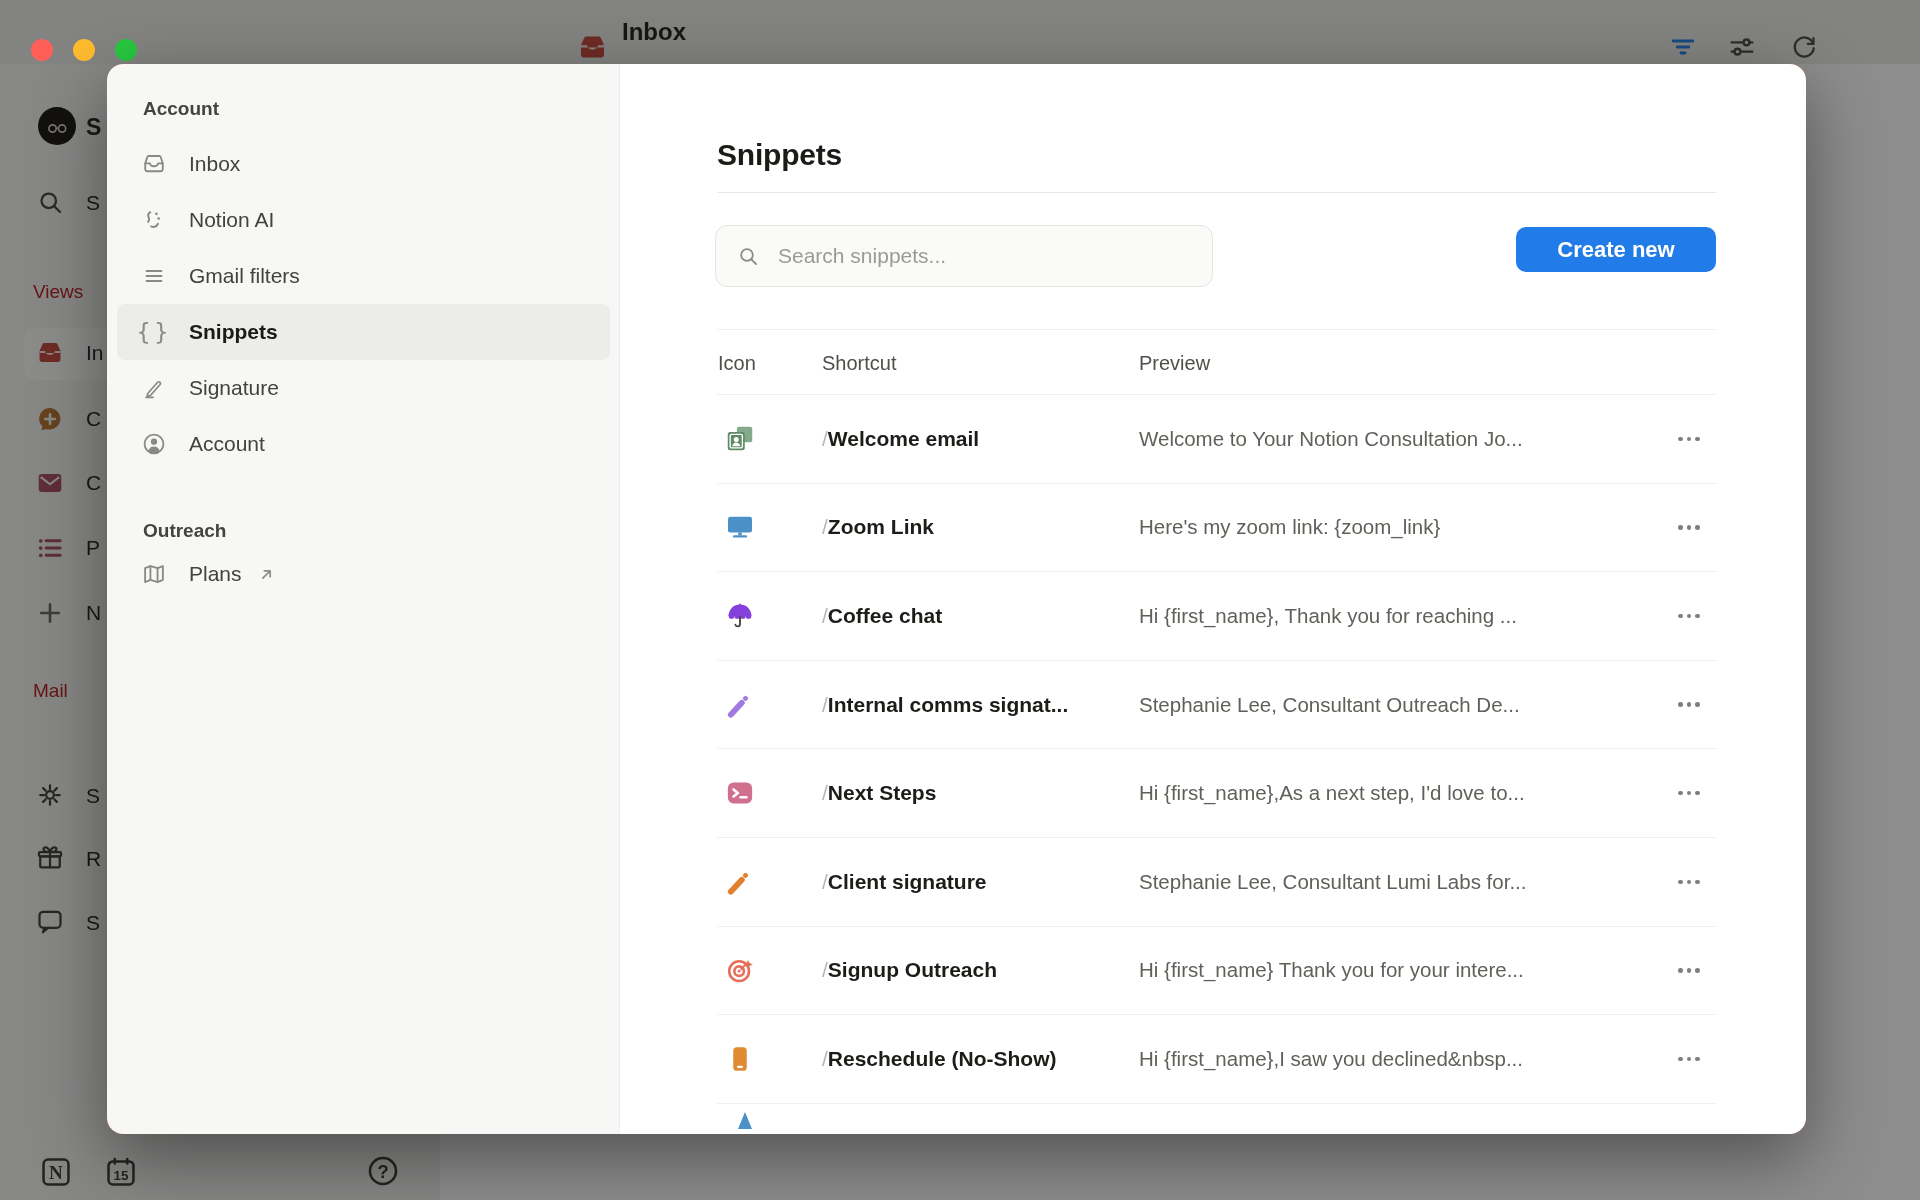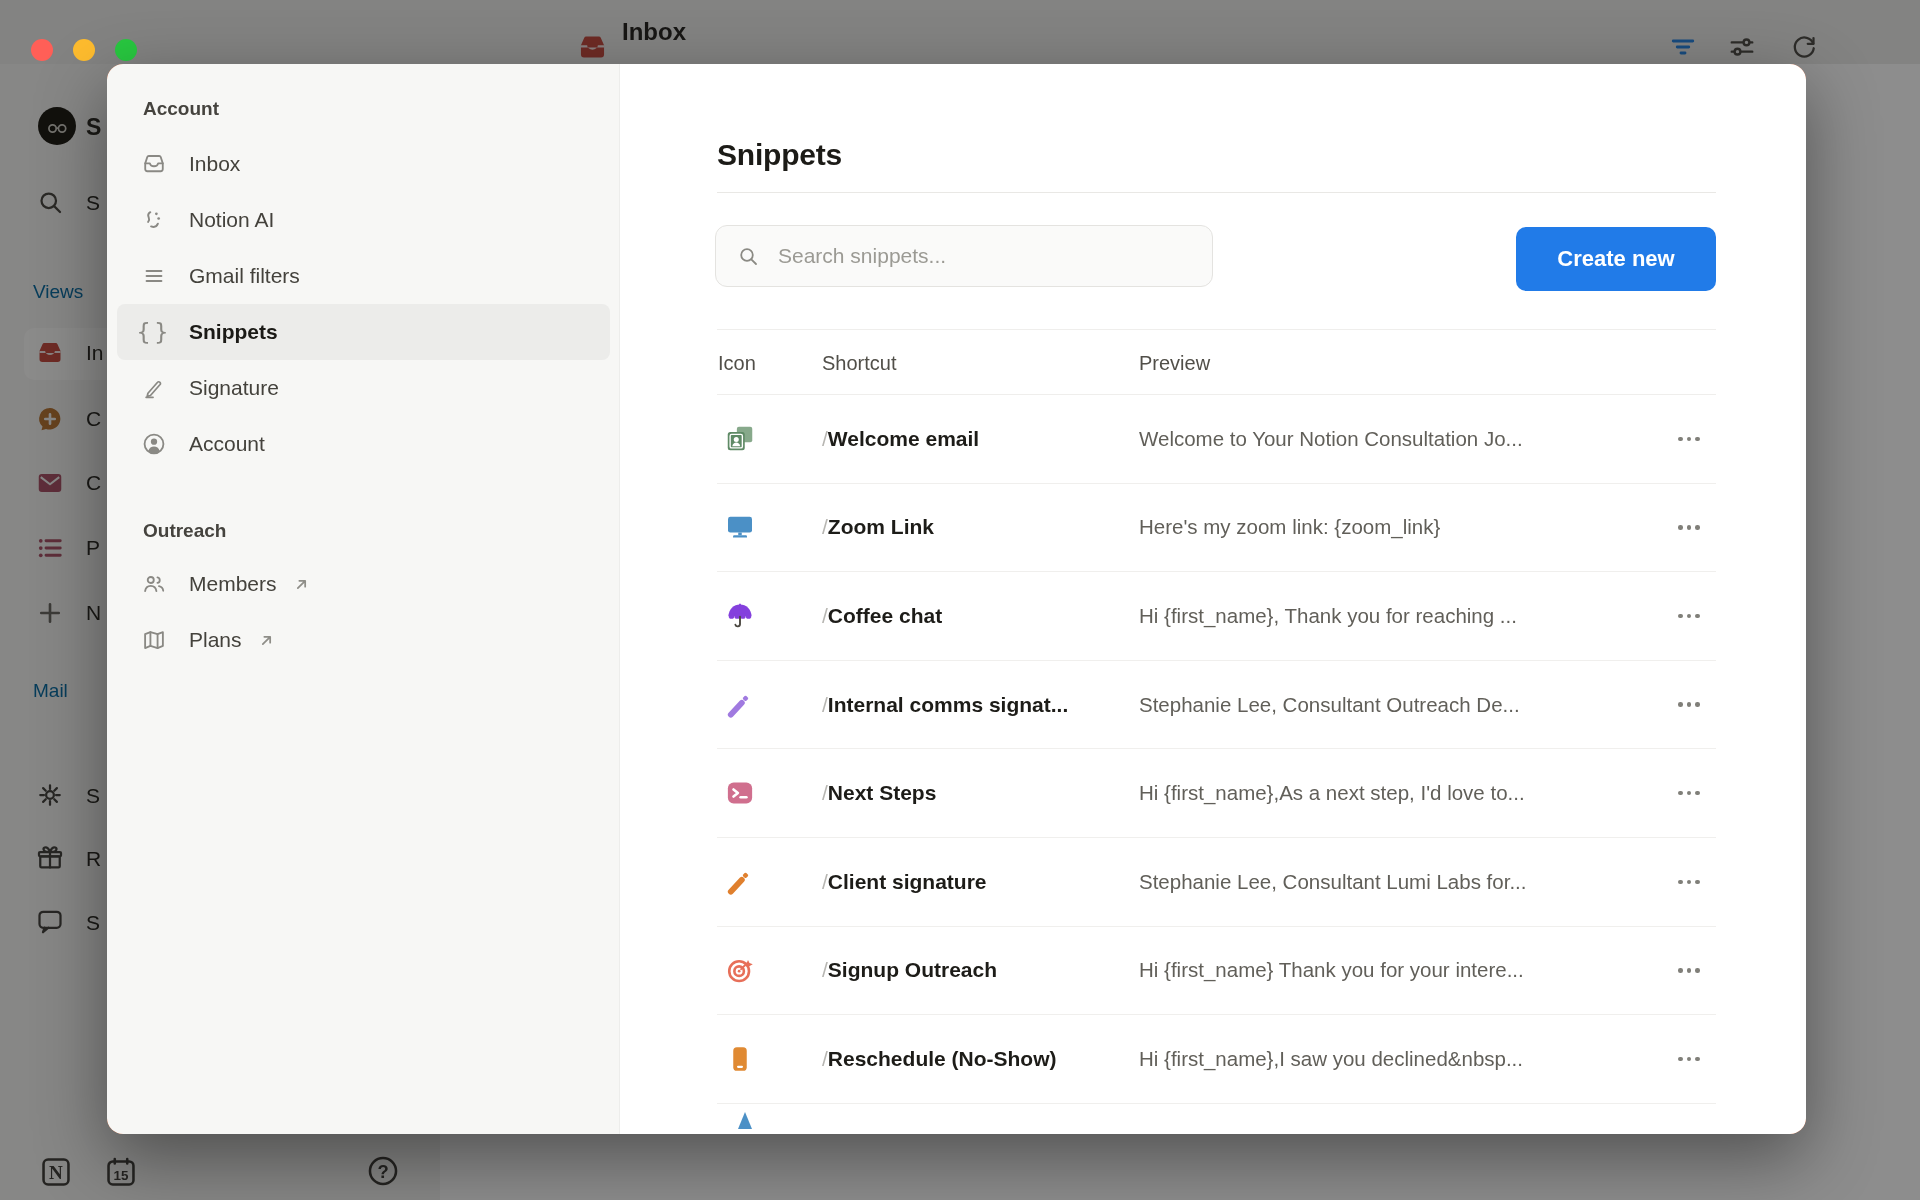--- a/index.html
+++ b/index.html
@@ -18,21 +18,21 @@
     font-size:24px; font-weight:700; color:#211f1c; }
   #bg-tray { position:absolute; left:576px; top:31px; width:33px; height:33px; }
 
   #autolabel-btn { position:absolute; left:1448px; top:16px; width:190px; height:52px; border-radius:12px;
     background:#ffffff; border:1px solid #e4e3e1; display:flex; align-items:center; padding-left:13px; }
   #autolabel-btn .lbl { font-size:21px; color:#37352f; margin-left:9px; }
   .tb-ic { position:absolute; top:32px; width:30px; height:30px; }
 
   .bgrow-ic { position:absolute; left:35px; width:30px; height:30px; }
   .bgrow-letter { position:absolute; left:86px; font-size:21px; font-weight:500; color:#26251f; }
-  .bg-label { position:absolute; left:33px; font-size:19px; font-weight:500; color:#0369a1; }
+  .bg-label { position:absolute; left:33px; font-size:19px; font-weight:500; color:#b91c1c; }
   #bg-avatar { position:absolute; left:38px; top:107px; width:38px; height:38px; border-radius:50%;
     background:#17150e; overflow:hidden; }
   #bg-inbox-hl { position:absolute; left:24px; top:328px; width:416px; height:52px; border-radius:10px;
     background:rgba(255,255,255,.62); }
   .dock-ic { position:absolute; width:34px; height:34px; color:#3b3a35; }
 
   
   #dim { position:absolute; inset:0; background:rgba(12,12,12,0.47); z-index:20; }
 
   
@@ -57,21 +57,21 @@
   #mc { position:relative; flex:1; background:#fff; }
   #mc-title { position:absolute; left:97px; top:74px; font-size:30px; font-weight:700; color:#1c1b17; letter-spacing:-.2px; }
   #mc-title-div { position:absolute; left:97px; right:90px; top:128px; height:1px; background:#e9e8e5; }
 
   #search-wrap { position:absolute; left:95px; top:161px; width:498px; height:62px; }
   #search-input { width:100%; height:100%; border-radius:12px; background:#fafaf9; border:1px solid #e4e3e0;
     padding:0 18px 0 62px; font-size:21px; color:#37352f; outline:none; font-family:"Liberation Sans", sans-serif; }
   #search-input::placeholder { color:#9b9a94; }
   #search-ic { position:absolute; left:21px; top:19px; width:24px; height:24px; color:#8b8a84; }
 
-  #create-btn { position:absolute; right:90px; top:163px; width:200px; height:64px; border-radius:10px;
+  #create-btn { position:absolute; right:90px; top:163px; width:200px; height:45px; border-radius:10px;
     background:#217be8; color:#fff; font-size:22px; font-weight:600; border:none; cursor:pointer;
     font-family:"Liberation Sans", sans-serif; }
 
   #tbl { position:absolute; left:97px; right:90px; top:265px; bottom:0; }
   #tbl-head { height:66px; border-top:1px solid #efeeec; border-bottom:1px solid #efeeec; position:relative; }
   .th { position:absolute; top:0; height:66px; display:flex; align-items:center; font-size:20px;
     font-weight:500; color:#514f49; }
   .th.c1 { left:1px; } .th.c2 { left:105px;text-align:center; } .th.c3 { left:422px; }
   .trow { height:88.6px; border-bottom:1px solid #f0efed; position:relative; }
   .trow-ic { position:absolute; left:8px; top:50%; transform:translateY(-50%); width:30px; height:30px; }
@@ -250,34 +250,20 @@
         <span class="msb-ic">
           <svg viewBox="0 0 24 24" width="100%" height="100%">
             <circle cx="12" cy="12" r="8.7" fill="none" stroke="currentColor" stroke-width="1.7"></circle>
             <circle cx="12" cy="9.9" r="2.9" fill="currentColor" stroke="none"></circle>
             <path d="M6.7 18.4c.8-2.8 2.9-4.1 5.3-4.1s4.5 1.3 5.3 4.1c-1.5 1.3-3.3 2-5.3 2s-3.8-.7-5.3-2Z" fill="currentColor" stroke="none"></path>
           </svg>
         </span>
         <span class="msb-lbl">Account</span>
       </div>
       <div class="msb-h" id="ws-h">Outreach</div>
-      <div class="msb-item ws-first">
-        <span class="msb-ic">
-          <svg viewBox="0 0 24 24" width="100%" height="100%" fill="none" stroke="currentColor" stroke-width="1.7" stroke-linecap="round" stroke-linejoin="round">
-            <circle cx="9" cy="8.3" r="2.8"></circle>
-            <path d="M3.8 18.6c.4-3.2 2.5-4.9 5.2-4.9s4.8 1.7 5.2 4.9"></path>
-            <path d="M15.2 5.9a2.6 2.6 0 0 1 0 5.1"></path>
-            <path d="M16.6 14c2.2.4 3.6 1.9 3.9 4.2"></path>
-          </svg>
-        </span>
-        <span class="msb-lbl">Members</span>
-        <span class="msb-ext"><svg viewBox="0 0 24 24" width="100%" height="100%" fill="none" stroke="currentColor" stroke-width="2" stroke-linecap="round" stroke-linejoin="round">
-            <path d="M7.8 16.2 16.2 7.8M9.5 7.8h6.7v6.7"></path>
-          </svg></span>
-      </div>
       <div class="msb-item">
         <span class="msb-ic">
           <svg viewBox="0 0 24 24" width="100%" height="100%" fill="none" stroke="currentColor" stroke-width="1.7" stroke-linecap="round" stroke-linejoin="round">
             <path d="M3.8 6.6 8.7 4.7l6.6 1.9 4.9-1.9v12.8l-4.9 1.9-6.6-1.9-4.9 1.9Z"></path>
             <path d="M8.7 4.7v12.8M15.3 6.6v12.8"></path>
           </svg>
         </span>
         <span class="msb-lbl">Plans</span>
         <span class="msb-ext"><svg viewBox="0 0 24 24" width="100%" height="100%" fill="none" stroke="currentColor" stroke-width="2" stroke-linecap="round" stroke-linejoin="round">
             <path d="M7.8 16.2 16.2 7.8M9.5 7.8h6.7v6.7"></path>

